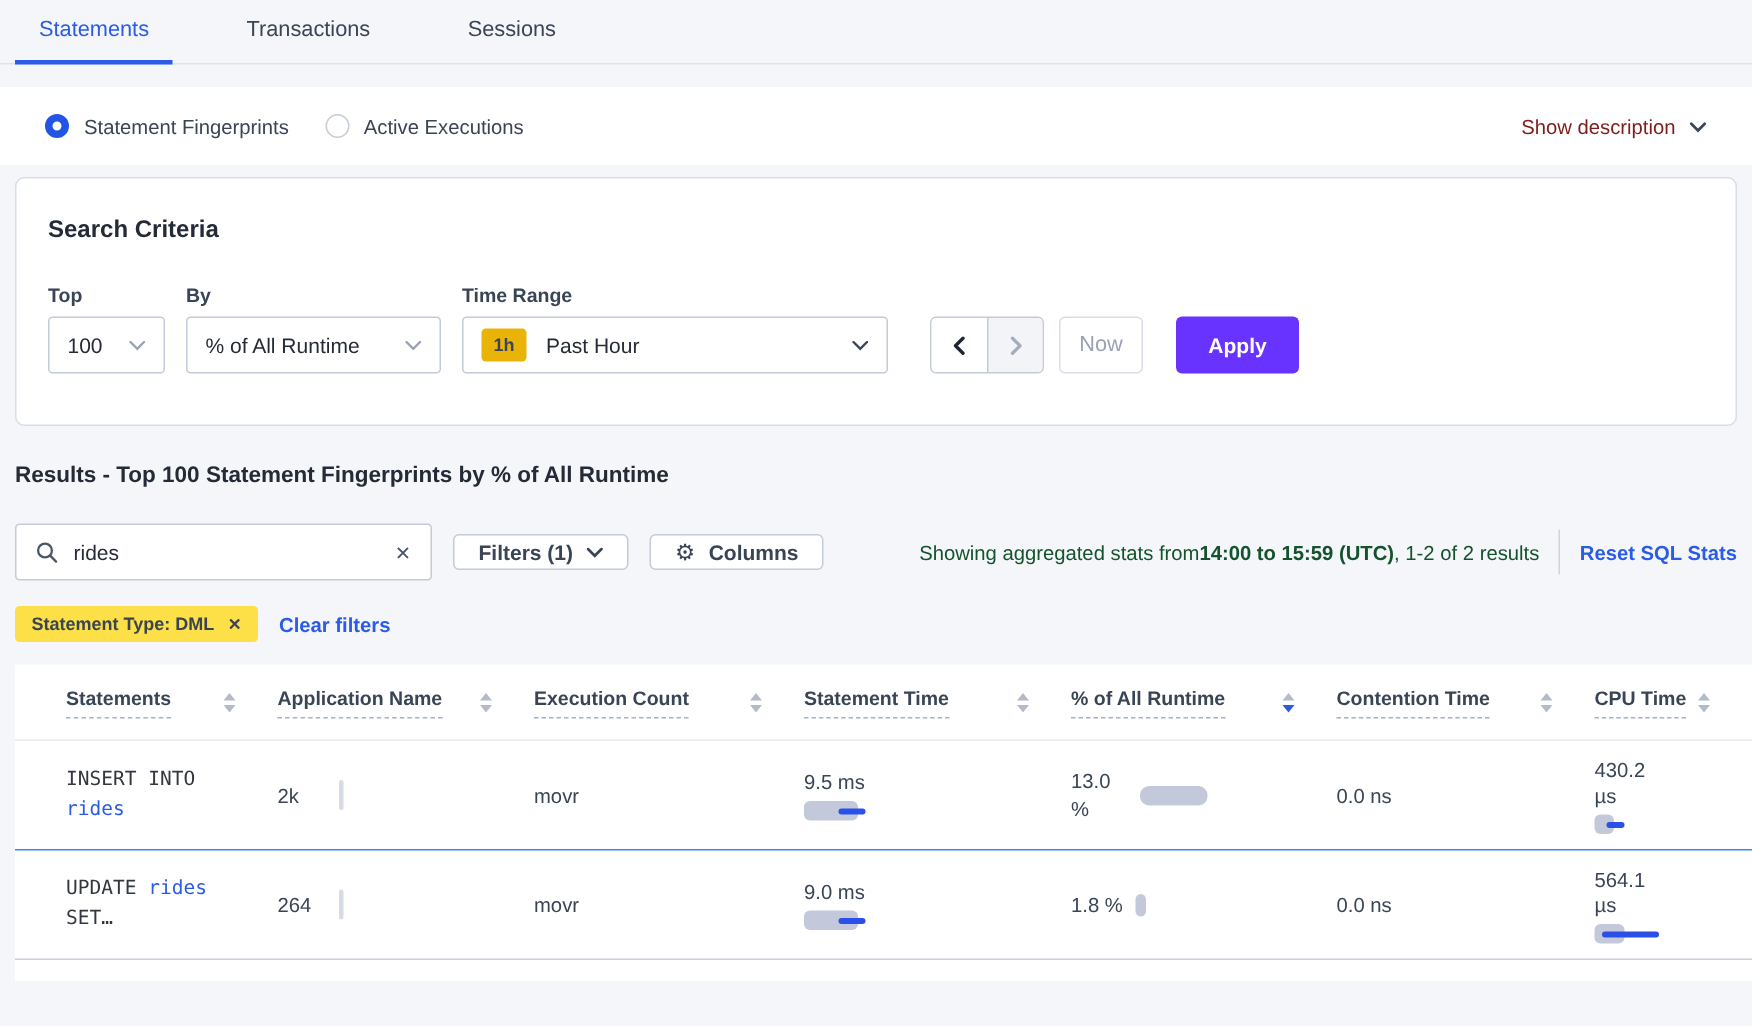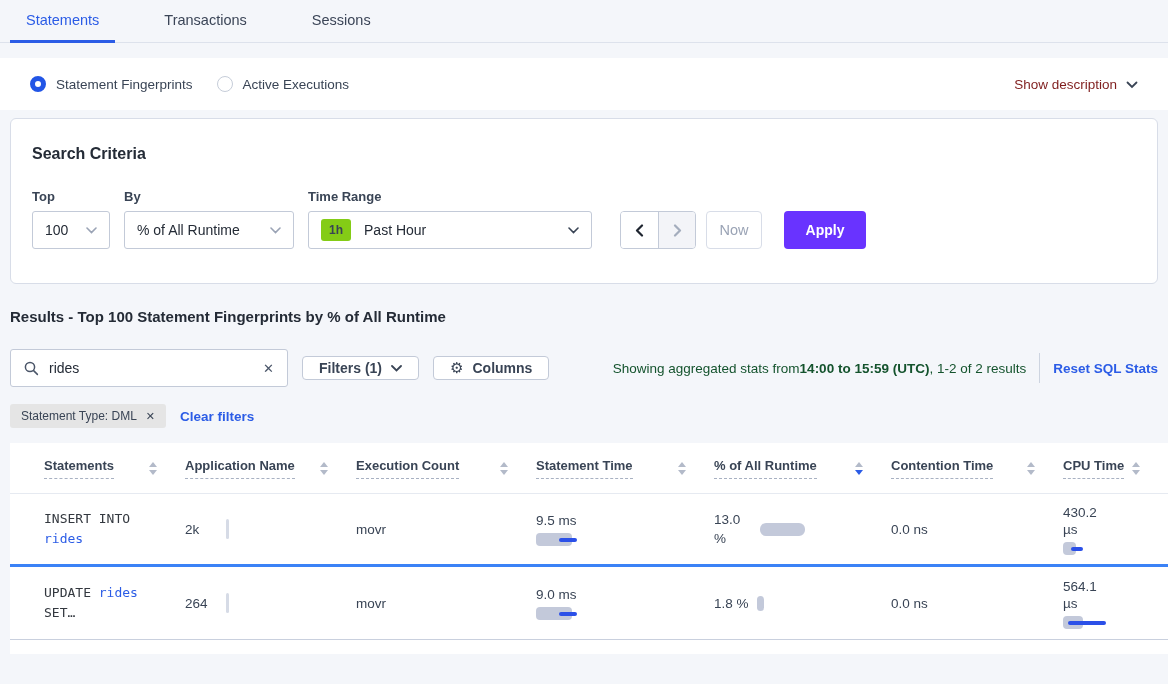--- a/index.html
+++ b/index.html
@@ -26,56 +26,56 @@
   .criteria-card { margin:8px 10px 0; background:#fff; border:1px solid #d8dde8; border-radius:6px; padding:26px 21px 34px; }
   .criteria-title { font-size:16px; font-weight:bold; color:#242b36; margin-bottom:26px; }
   .criteria-form { display:flex; align-items:flex-end; }
   .field { display:flex; flex-direction:column; margin-right:14px; }
   .f-label { font-size:13px; font-weight:bold; color:#394455; margin-bottom:7px; }
   .select { height:38px; border:1px solid #c3cad8; border-radius:3px; background:#fff; display:flex; align-items:center; padding:0 12px; font-size:14px; color:#242b36; cursor:pointer; }
   .select .chev { margin-left:auto; color:#8e97a9; display:flex; }
   .w-top { width:78px; }
   .w-by { width:170px; }
   .w-time { width:284px; }
-  .badge-1h { background:#84cc16; border-radius:3px; font-size:12px; font-weight:bold; padding:4px 8px; margin-right:13px; color:#394455; }
+  .badge-1h { background:#eab308; border-radius:3px; font-size:12px; font-weight:bold; padding:4px 8px; margin-right:13px; color:#394455; }
   .nav-group { display:flex; margin-left:14px; border:1px solid #c3cad8; border-radius:4px; overflow:hidden; height:38px; }
   .nav-btn { width:37px; display:flex; align-items:center; justify-content:center; background:#fff; border:none; cursor:pointer; }
   .nav-btn.prev { color:#1f2530; }
   .nav-btn.next { background:#f3f4f8; border-left:1px solid #c3cad8; color:#a4adbd; }
   .now-btn { margin-left:10px; width:56px; height:38px; border:1px solid #d8dde8; border-radius:4px; background:#fff; color:#9aa3b5; font-size:14.5px; font-family:inherit; cursor:pointer; }
   .apply-btn { margin-left:22px; width:82px; height:38px; background:#6933ff; color:#fff; border:none; border-radius:4px; font-weight:bold; font-size:14px; font-family:inherit; cursor:pointer; }
   
   .results-title { margin:24px 10px 0; font-size:15px; font-weight:bold; color:#242b36; }
   .toolbar { margin:24px 10px 0; display:flex; align-items:center; }
   .search-box { width:278px; height:38px; background:#fff; border:1px solid #c3cad8; border-radius:3px; display:flex; align-items:center; padding:0 13px; }
   .search-box input { border:none; outline:none; flex:1; font-size:14px; color:#242b36; margin-left:10px; font-family:inherit; background:transparent; }
   .clear-x { color:#4a5568; font-size:13px; cursor:pointer; }
   .tb-btn { height:24px; background:#fff; border:1px solid #c3cad8; border-radius:4px; display:flex; align-items:center; padding:0 16px; font-size:14px; font-weight:bold; color:#394455; margin-left:14px; gap:9px; cursor:pointer; font-family:inherit; }
   .gear { font-size:15px; font-weight:normal; color:#394455; }
   .stats-info { margin-left:auto; font-size:13.5px; color:#14532d; display:flex; align-items:flex-end; white-space:nowrap; }
   .stats-bold { font-weight:bold; }
   .v-divider { width:1px; height:30px; background:#cdd4e0; margin:0 13px; }
   .reset-link { color:#2b5ce6; font-weight:bold; font-size:13.5px; cursor:pointer; }
   
   .chip-row { margin:16px 10px 0; display:flex; align-items:center; height:26px; }
-  .chip { background:#e5e5e5; border-radius:3px; padding:5px 11px; font-size:12px; font-weight:normal; color:#394455; display:flex; align-items:center; gap:9px; }
+  .chip { background:#fde047; border-radius:3px; padding:5px 11px; font-size:12px; font-weight:bold; color:#394455; display:flex; align-items:center; gap:9px; }
   .chip .x { font-size:11px; cursor:pointer; }
   .clear-filters { margin-left:14px; color:#2b5ce6; font-weight:bold; font-size:13.5px; cursor:pointer; }
   
   .table-card { margin:14px 0 0 10px; background:#fff; padding-bottom:14px; }
   .tgrid { display:grid; grid-template-columns:175px 171px 180px 178px 177px 172px 1fr; align-items:center; }
   .thead { height:51px; border-bottom:1px solid #e6eaf1; }
   .hcell { display:flex; align-items:center; padding-right:28px; font-size:13px; font-weight:bold; color:#394455; cursor:pointer; height:100%; }
   .hcell:first-child { padding-left:34px; }
   .h-label { border-bottom:1px dashed #a8b1c2; padding-bottom:5px; }
   .sort { margin-left:auto; display:flex; flex-direction:column; gap:3px; }
   .tri-up { width:0; height:0; border-left:4px solid transparent; border-right:4px solid transparent; border-bottom:5px solid #b3bac9; }
   .tri-down { width:0; height:0; border-left:4px solid transparent; border-right:4px solid transparent; border-top:5px solid #b3bac9; }
   .hcell.desc .tri-down { border-top-color:#2b5ce6; }
-  .trow { height:73px; border-bottom:3px solid #3b82f6; cursor:pointer; }
+  .trow { height:73px; border-bottom:1px solid #3b82f6; cursor:pointer; }
   .trow:last-child { border-bottom:1px solid #c9d0de; }
   .cell { font-size:13.5px; color:#394455; padding-right:20px; }
   .c-stmt { padding-left:34px; font-family:"DejaVu Sans Mono", monospace; font-size:13px; line-height:20px; color:#33383f; white-space:pre-wrap; }
   .sql-link { color:#2b5ce6; }
   .c-exec { display:flex; align-items:center; }
   .c-exec .num { width:41px; }
   .vbar { width:3px; height:20px; background:#d6dbe6; border-radius:2px; }
   .metric { display:flex; flex-direction:column; gap:4px; }
   .m-value { font-size:13.5px; line-height:17px; }
   .m-value.narrow { width:48px; }

